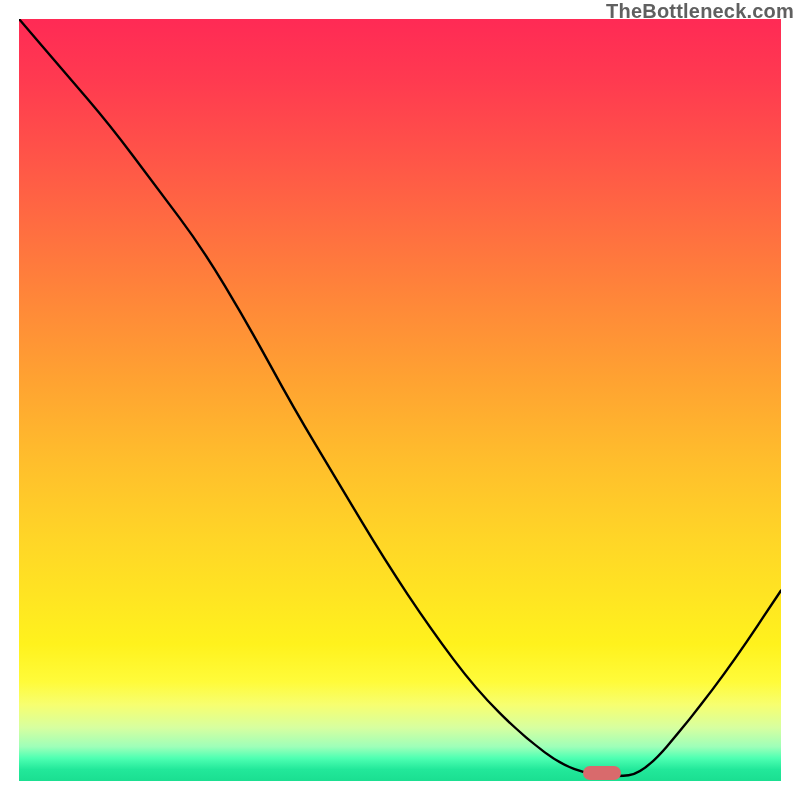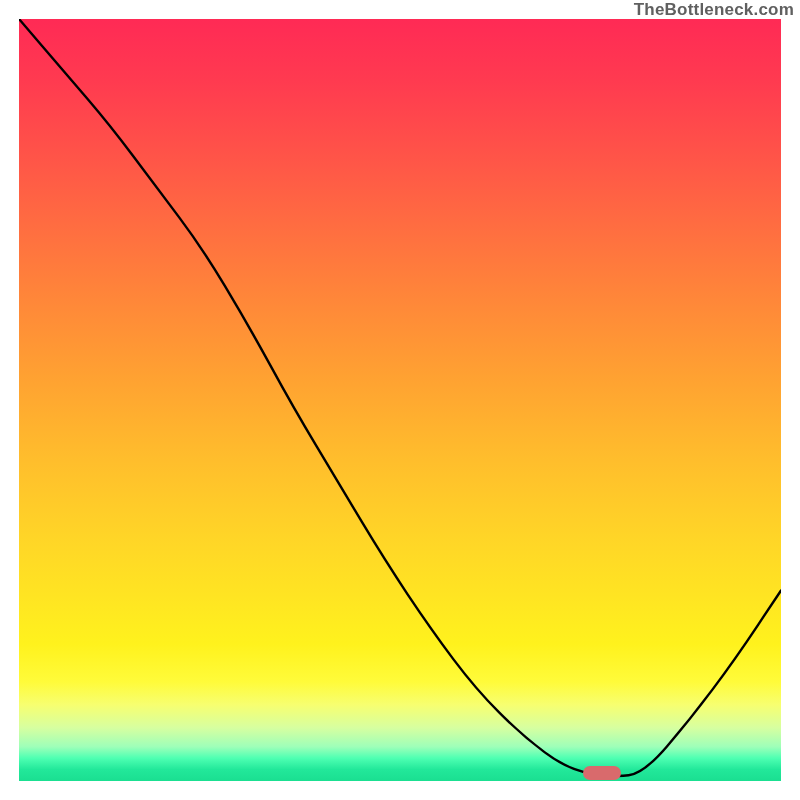--- a/index.html
+++ b/index.html
@@ -50,21 +50,21 @@
     height: 14px;
     width: 38px;
     border-radius: 7px;
     background: #d96a6c;
   }
   .watermark {
     position: absolute;
     top: 0px;
     right: 6px;
     color: #606060;
-    font-size: 17px;
+    font-size: 20px;
     font-weight: 600;
     letter-spacing: 0.2px;
     user-select: none;
   }
   svg.curve {
     position: absolute;
     left: 0;
     top: 0;
     width: 762px;
     height: 762px;

